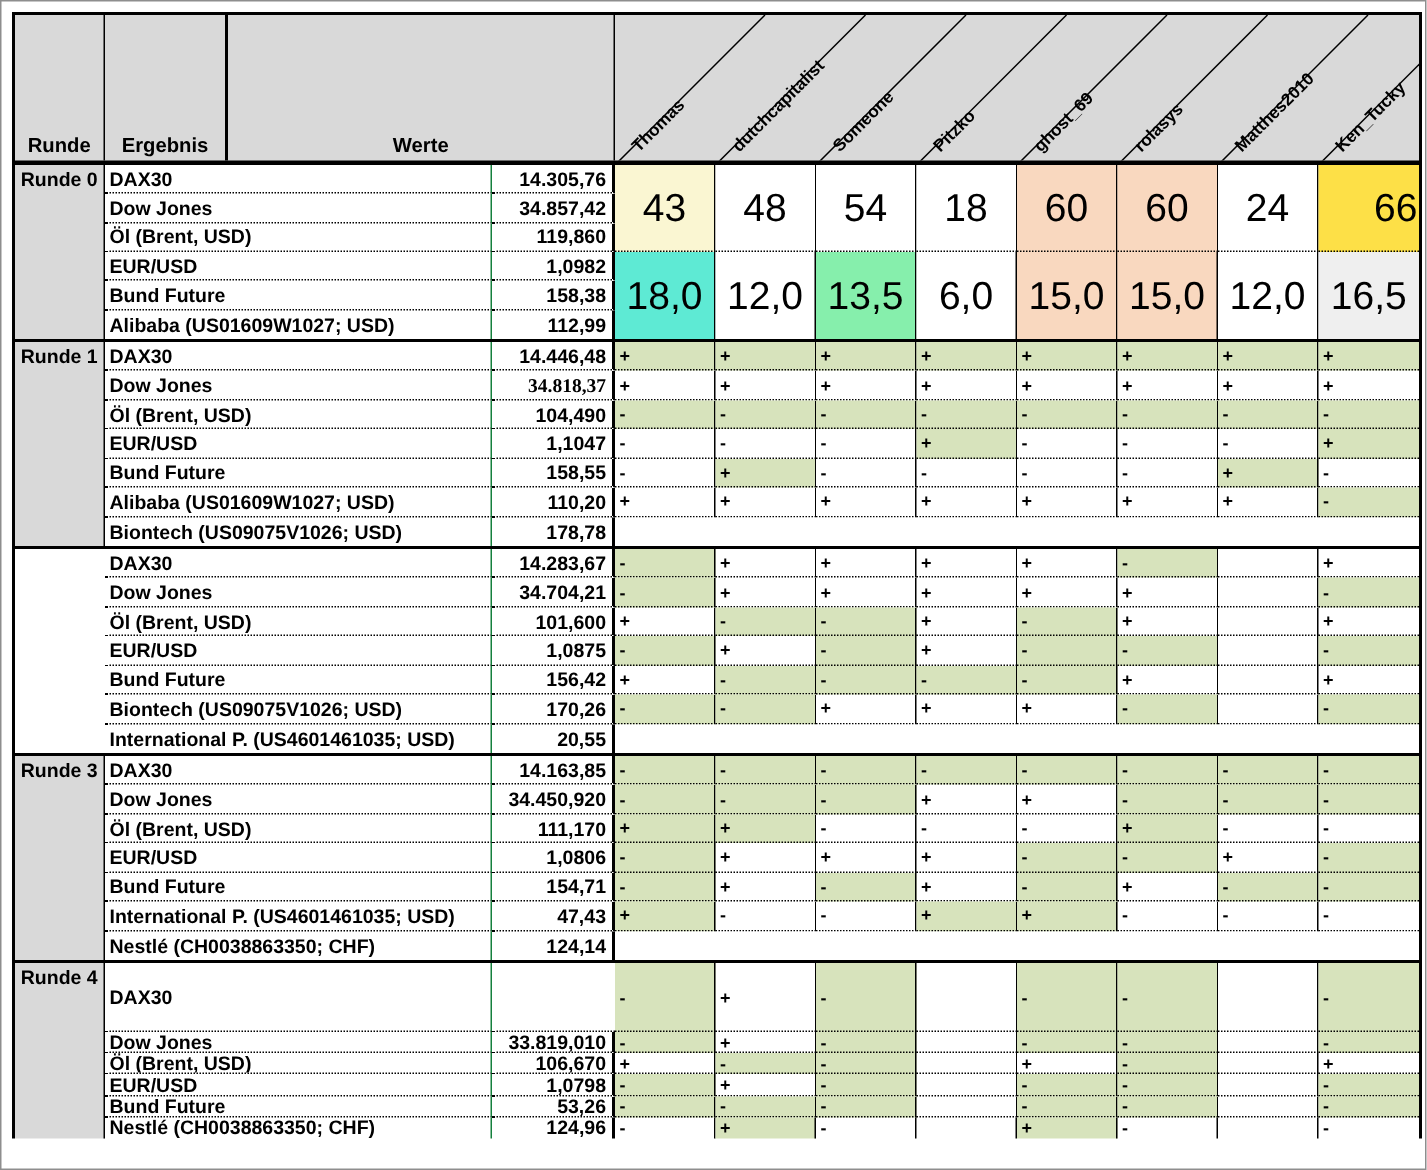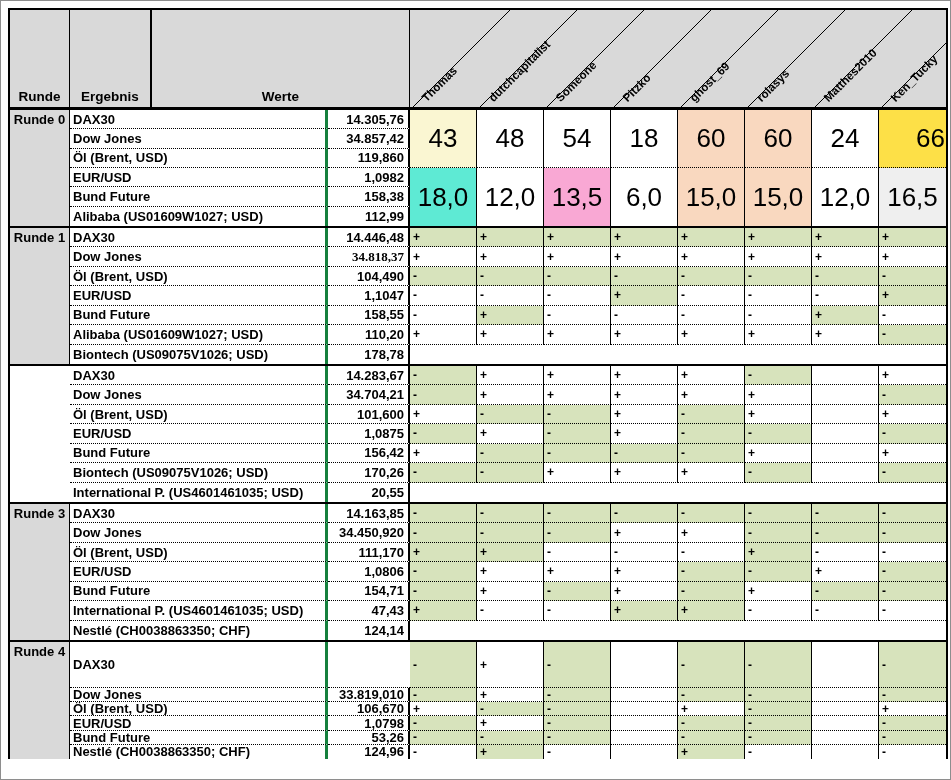--- a/index.html
+++ b/index.html
@@ -26,21 +26,21 @@
                  font-size:11.5px; white-space:nowrap; bottom:3px; }
 
   
   .section { display:grid; grid-template-columns:60px 258px 82px repeat(8,1fr);
              border-bottom:2px solid #000; background:#fff; }
   .section.last { border-bottom:none; }
   .cell { display:flex; align-items:center; overflow:hidden; }
   .c-runde { grid-column:1; grid-row:1 / -1; background:#D9D9D9;
              border-right:1px solid #000; font-weight:bold; font-size:13px;
              align-items:flex-start; justify-content:center; padding-top:2px; }
-  .c-werte { grid-column:2; border-right:3px solid #15803d;
+  .c-werte { grid-column:2; border-right:1px solid #15803d;
              border-bottom:1px dotted #000; font-weight:bold; font-size:13px;
              padding-left:3px; }
   .c-erg   { grid-column:3; border-right:2px solid #000;
              border-bottom:1px dotted #000; font-weight:bold; font-size:13px;
              justify-content:flex-end; padding-right:4px; }
   .c-sign  { border-right:1px solid #000; border-bottom:1px dotted #000;
              font-weight:bold; font-size:12px; padding-left:3px; }
   .c-score { border-right:1px solid #000; font-size:26px;
              justify-content:center; }
   .c-score.topblock { border-bottom:1px dotted #000; }
@@ -97,21 +97,21 @@
           <div class="cell c-erg" style="grid-row: 4;">1,0982</div>
           <div class="cell c-werte" style="grid-row: 5;">Bund Future</div>
           <div class="cell c-erg" style="grid-row: 5;">158,38</div>
           <div class="cell c-werte rlast" style="grid-row: 6;">Alibaba (US01609W1027; USD)</div>
           <div class="cell c-erg rlast" style="grid-row: 6;">112,99</div>
           <div class="cell c-score topblock" style="grid-area: 1 / 4 / 4; background: rgb(250, 246, 210);">43</div>
           <div class="cell c-score rlast" style="grid-area: 4 / 4 / 7; background: #5eead4;">18,0</div>
           <div class="cell c-score topblock" style="grid-area: 1 / 5 / 4; background: rgb(255, 255, 255);">48</div>
           <div class="cell c-score rlast" style="grid-area: 4 / 5 / 7; background: rgb(255, 255, 255);">12,0</div>
           <div class="cell c-score topblock" style="grid-area: 1 / 6 / 4; background: rgb(255, 255, 255);">54</div>
-          <div class="cell c-score rlast" style="grid-area: 4 / 6 / 7; background: #f9a8d4;">13,5</div>
+          <div class="cell c-score rlast" style="grid-area: 4 / 6 / 7; background: #86efac;">13,5</div>
           <div class="cell c-score topblock" style="grid-area: 1 / 7 / 4; background: rgb(255, 255, 255);">18</div>
           <div class="cell c-score rlast" style="grid-area: 4 / 7 / 7; background: rgb(255, 255, 255);">6,0</div>
           <div class="cell c-score topblock" style="grid-area: 1 / 8 / 4; background: rgb(249, 216, 191);">60</div>
           <div class="cell c-score rlast" style="grid-area: 4 / 8 / 7; background: rgb(249, 216, 191);">15,0</div>
           <div class="cell c-score topblock" style="grid-area: 1 / 9 / 4; background: rgb(249, 216, 191);">60</div>
           <div class="cell c-score rlast" style="grid-area: 4 / 9 / 7; background: rgb(249, 216, 191);">15,0</div>
           <div class="cell c-score topblock" style="grid-area: 1 / 10 / 4; background: rgb(255, 255, 255);">24</div>
           <div class="cell c-score rlast" style="grid-area: 4 / 10 / 7; background: rgb(255, 255, 255);">12,0</div>
           <div class="cell c-score topblock clast" style="grid-area: 1 / 11 / 4; background: #fde047; padding-left: 36px;">66</div>
           <div class="cell c-score rlast clast" style="grid-area: 4 / 11 / 7; background: rgb(239, 239, 239);">16,5</div>

